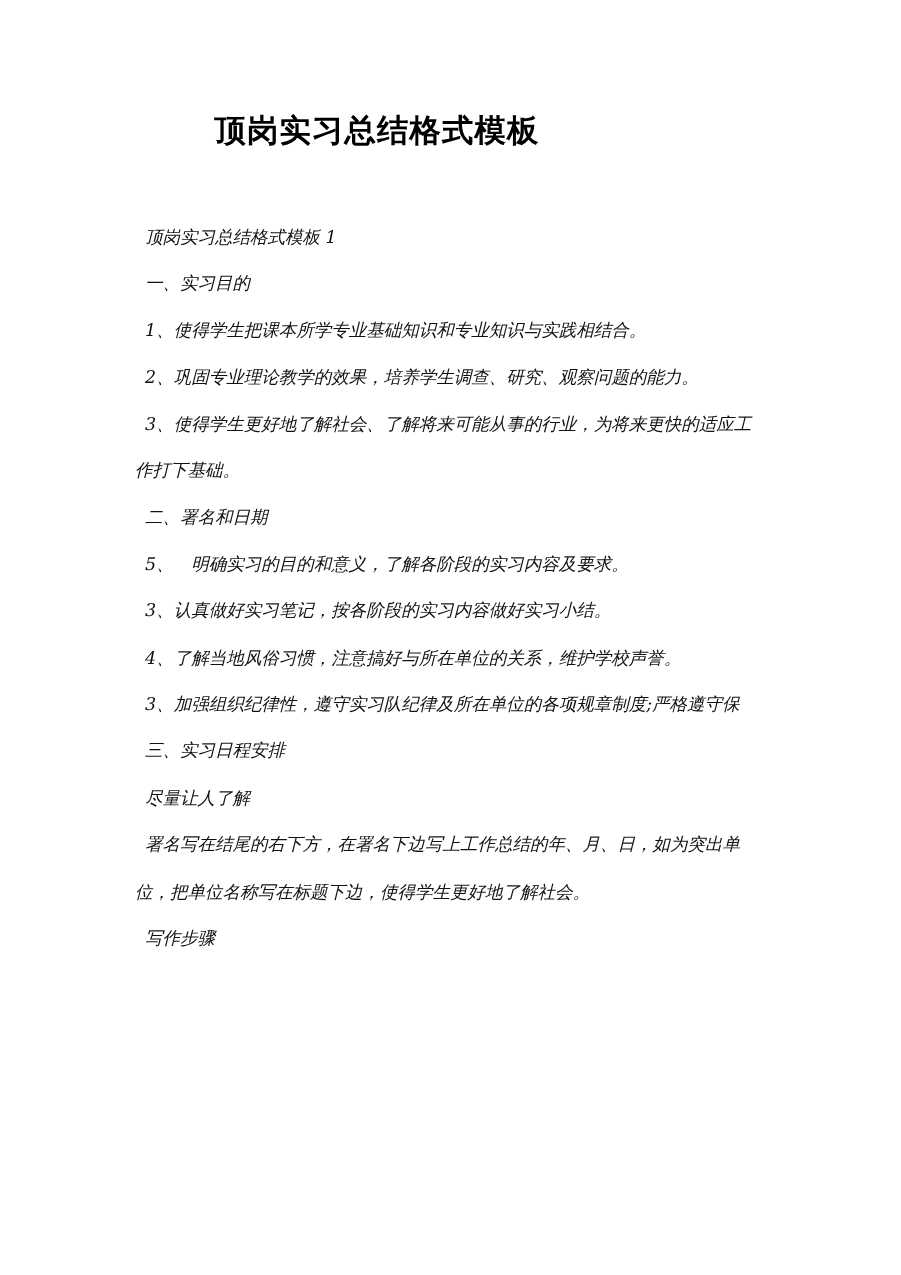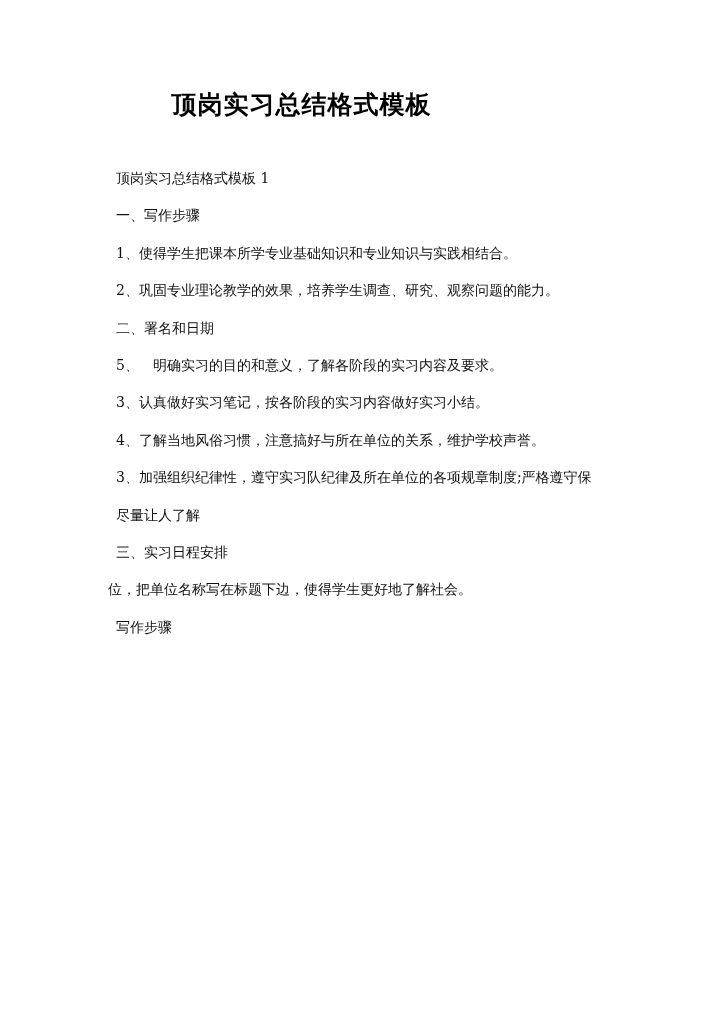--- a/index.html
+++ b/index.html
@@ -8,41 +8,46 @@
     font-family: "DejaVu Serif", "Liberation Serif", serif;
     color: #111111;
   }
   .title {
     position: absolute; left: 0; top: 88px; width: 603px;
     text-align: center; font-size: 25px; font-weight: bold; letter-spacing: 1px;
     font-family: "DejaVu Sans", "Liberation Sans", sans-serif;
     color: #000;
   }
   .body {
-    position: absolute; left: 108px; top: 160px; width: 508px;
-    font-size: 14px; line-height: 37.4px;
+    position: absolute; left: 108px; top: 172px; width: 508px;
+    font-size: 14px; line-height: 37.4px; font-style: italic;
   }
   .p { margin: 0; padding-left: 8px; white-space: nowrap; }
 </style>
 </head>
 <body>
 
 <div class="title">顶岗实习总结格式模板</div>
 
 <div class="body">
   <div class="p">顶岗实习总结格式模板 1</div>
-  <div class="p">一、写作步骤</div>
+  <div class="p">一、实习目的</div>
   <div class="p">1、使得学生把课本所学专业基础知识和专业知识与实践相结合。</div>
   <div class="p">2、巩固专业理论教学的效果，培养学生调查、研究、观察问题的能力。</div>
+  <div>
+    <div class="p">3、使得学生更好地了解社会、了解将来可能从事的行业，为将来更快的适应工</div>
+    <div class="p" style="padding-left:0">作打下基础。</div>
+  </div>
   <div class="p">二、署名和日期</div>
   <div class="p">5、　明确实习的目的和意义，了解各阶段的实习内容及要求。</div>
   <div class="p">3、认真做好实习笔记，按各阶段的实习内容做好实习小结。</div>
   <div class="p">4、了解当地风俗习惯，注意搞好与所在单位的关系，维护学校声誉。</div>
   <div>
     <div class="p">3、加强组织纪律性，遵守实习队纪律及所在单位的各项规章制度;严格遵守保</div>
   </div>
+  <div class="p">三、实习日程安排</div>
   <div class="p">尽量让人了解</div>
-  <div class="p">三、实习日程安排</div>
   <div>
+    <div class="p">署名写在结尾的右下方，在署名下边写上工作总结的年、月、日，如为突出单</div>
     <div class="p" style="padding-left:0">位，把单位名称写在标题下边，使得学生更好地了解社会。</div>
   </div>
   <div class="p">写作步骤</div>
 </div>
 
 </body></html>

